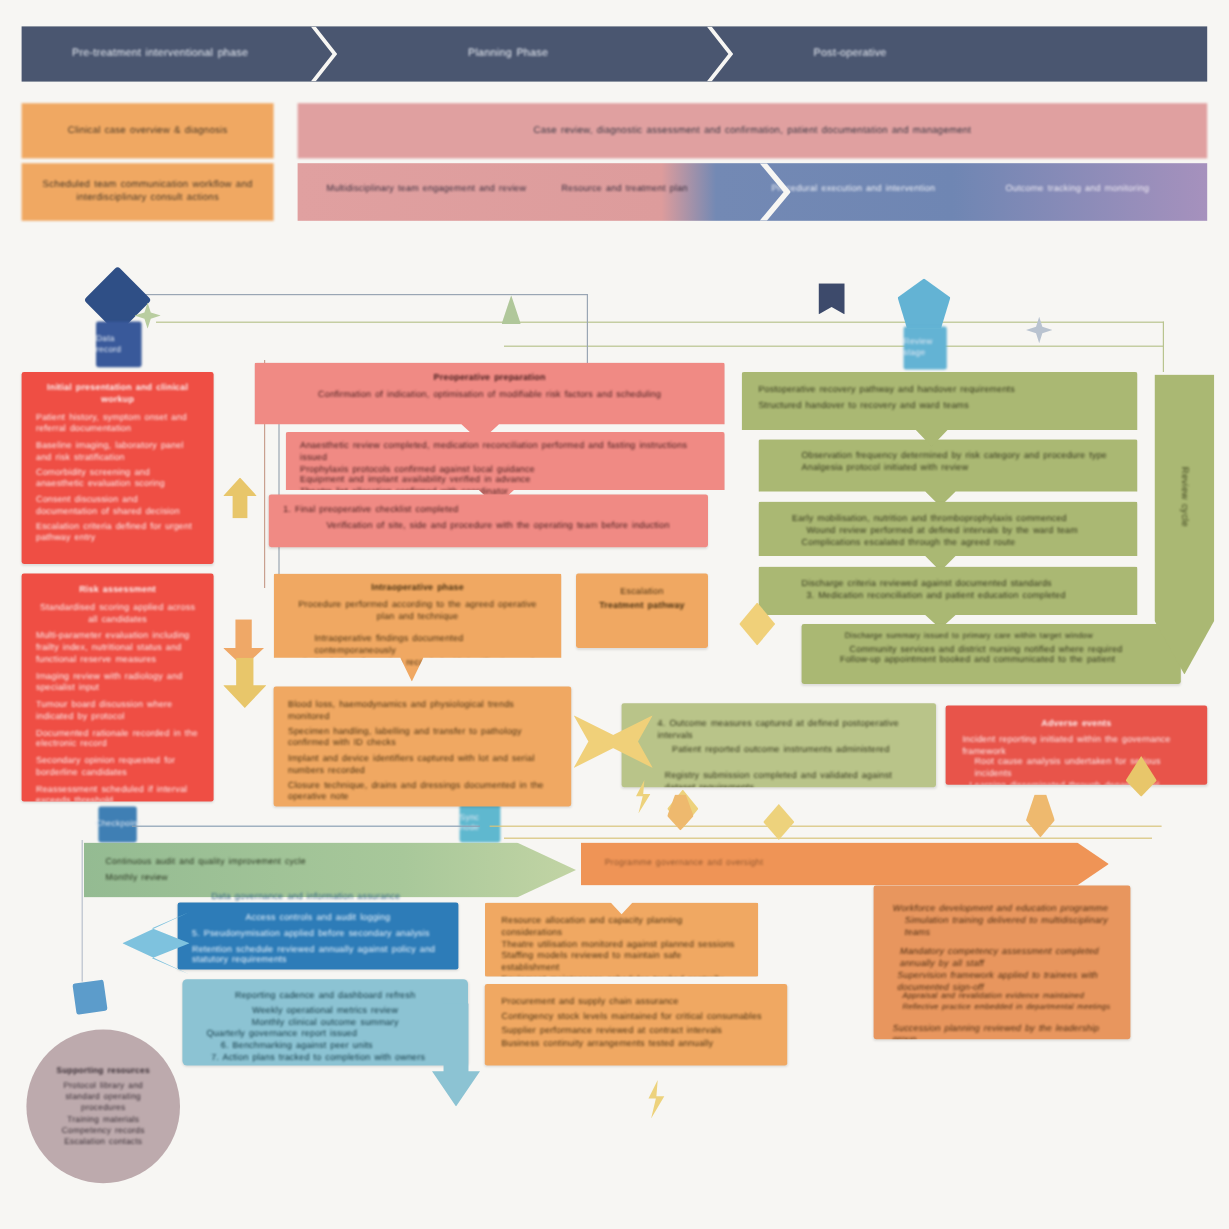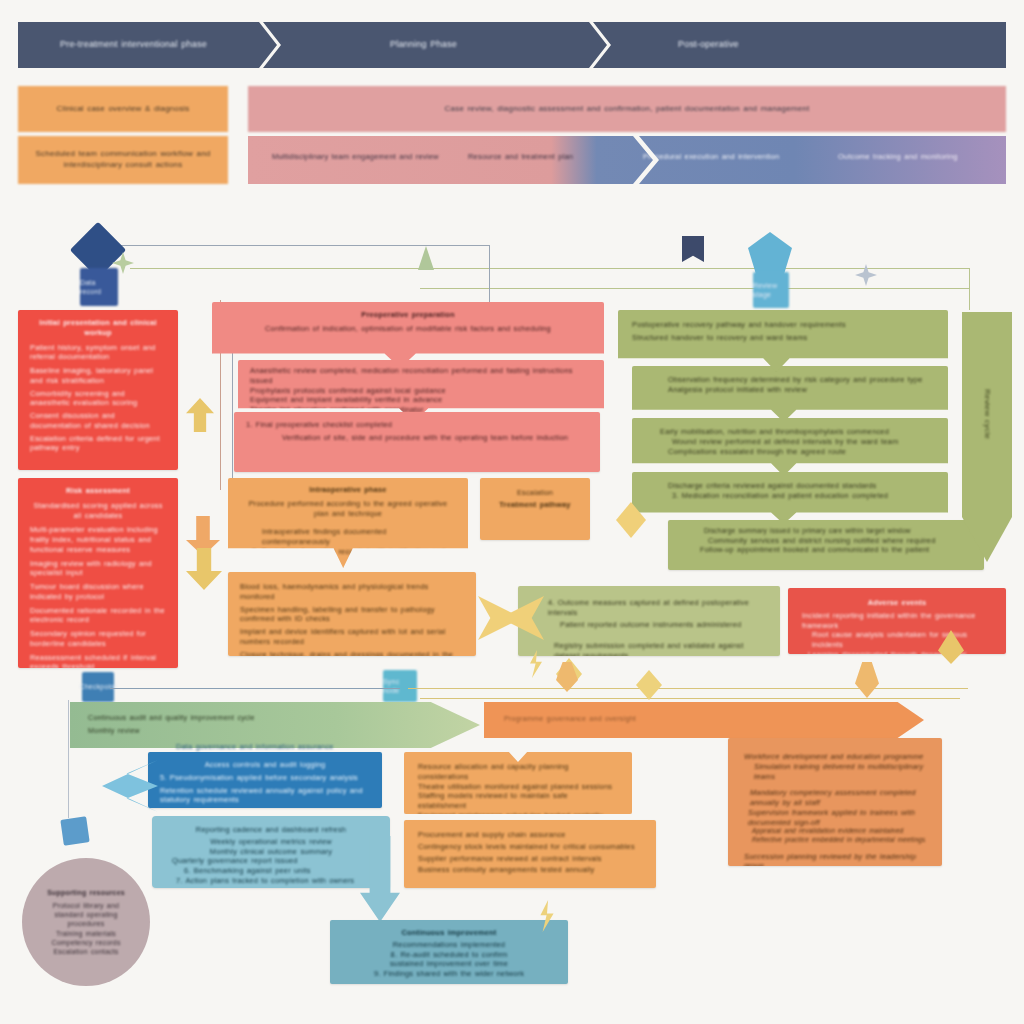--- a/index.html
+++ b/index.html
@@ -191,32 +191,32 @@
   <div class="box salmon chevbox" style="left:212px;top:302px;width:392px;height:66px;padding-bottom:18px;">
     <div class="txt ttl center" style="margin-bottom:4px;">Preoperative preparation</div>
     <div class="txt center">Confirmation of indication, optimisation of modifiable risk factors and scheduling</div>
   </div>
   <div class="box salmon chevbox" style="left:238px;top:360px;width:366px;height:62px;padding:6px 12px 16px;">
     <div class="txt">Anaesthetic review completed, medication reconciliation performed and fasting instructions issued</div>
     <div class="txt">Prophylaxis protocols confirmed against local guidance</div>
     <div class="txt">Equipment and implant availability verified in advance</div>
     <div class="txt">Theatre list allocation confirmed with coordinator</div>
   </div>
-  <div class="box salmon" style="left:234px;top:412px;width:366px;height:60px;padding:8px 12px;">
+  <div class="box salmon" style="left:224px;top:412px;width:366px;height:44px;padding:8px 12px;">
     <div class="txt">1. Final preoperative checklist completed</div>
     <div class="txt" style="margin-left:36px;margin-top:3px">Verification of site, side and procedure with the operating team before induction</div>
   </div>
 
   <div class="box orange chevbox" style="left:228px;top:478px;width:240px;height:90px;padding:7px 12px 18px;">
     <div class="txt ttl center" style="margin-bottom:4px;">Intraoperative phase</div>
     <div class="txt center">Procedure performed according to the agreed operative plan and technique</div>
     <div class="txt" style="margin-top:9px;margin-left:22px">Intraoperative findings documented contemporaneously</div>
     <div class="txt" style="margin-left:12px">2. Deviations from plan recorded with justification and team notification</div>
   </div>
-  <div class="box orange" style="left:228px;top:572px;width:248px;height:84px;padding:10px 12px;">
+  <div class="box orange" style="left:228px;top:572px;width:248px;height:100px;padding:10px 12px;">
     <div class="txt">Blood loss, haemodynamics and physiological trends monitored</div>
     <div class="txt" style="margin-top:3px">Specimen handling, labelling and transfer to pathology confirmed with ID checks</div>
     <div class="txt" style="margin-top:3px">Implant and device identifiers captured with lot and serial numbers recorded</div>
     <div class="txt" style="margin-top:3px">Closure technique, drains and dressings documented in the operative note</div>
   </div>
   <div class="box orange" style="left:480px;top:478px;width:110px;height:62px;padding:10px 8px;">
     <div class="txt center">Escalation</div>
     <div class="txt center ttl" style="margin-top:2px">Treatment pathway</div>
   </div>
 
@@ -284,27 +284,20 @@
     <div class="txt center">Reporting cadence and dashboard refresh</div>
     <div class="txt center" style="margin-top:2px">Weekly operational metrics review</div>
     <div class="txt center">Monthly clinical outcome summary</div>
     <div class="txt" style="margin-left:6px">Quarterly governance report issued</div>
     <div class="txt" style="margin-left:18px">6. Benchmarking against peer units</div>
     <div class="txt" style="margin-left:10px">7. Action plans tracked to completion with owners</div>
   </div>
 
   <div class="bigarrow" style="left:360px;top:836px;width:40px;height:86px;background:#8cc3d3;clip-path:polygon(24% 0,76% 0,76% 66%,100% 66%,50% 100%,0 66%,24% 66%);"></div>
 
-  <div class="box teal2" style="left:330px;top:920px;width:238px;height:64px;padding:8px 12px;">
-    <div class="txt ttl center" style="margin-bottom:2px">Continuous improvement</div>
-    <div class="txt center">Recommendations implemented</div>
-    <div class="txt center">8. Re-audit scheduled to confirm</div>
-    <div class="txt center">sustained improvement over time</div>
-    <div class="txt center">9. Findings shared with the wider network</div>
-  </div>
 
   <div class="circle" style="left:22px;top:858px;width:128px;height:128px;">
     <div class="txt ttl" style="margin-bottom:4px">Supporting resources</div>
     <div class="txt">Protocol library and</div>
     <div class="txt">standard operating</div>
     <div class="txt">procedures</div>
     <div class="txt">Training materials</div>
     <div class="txt">Competency records</div>
     <div class="txt">Escalation contacts</div>
   </div>

